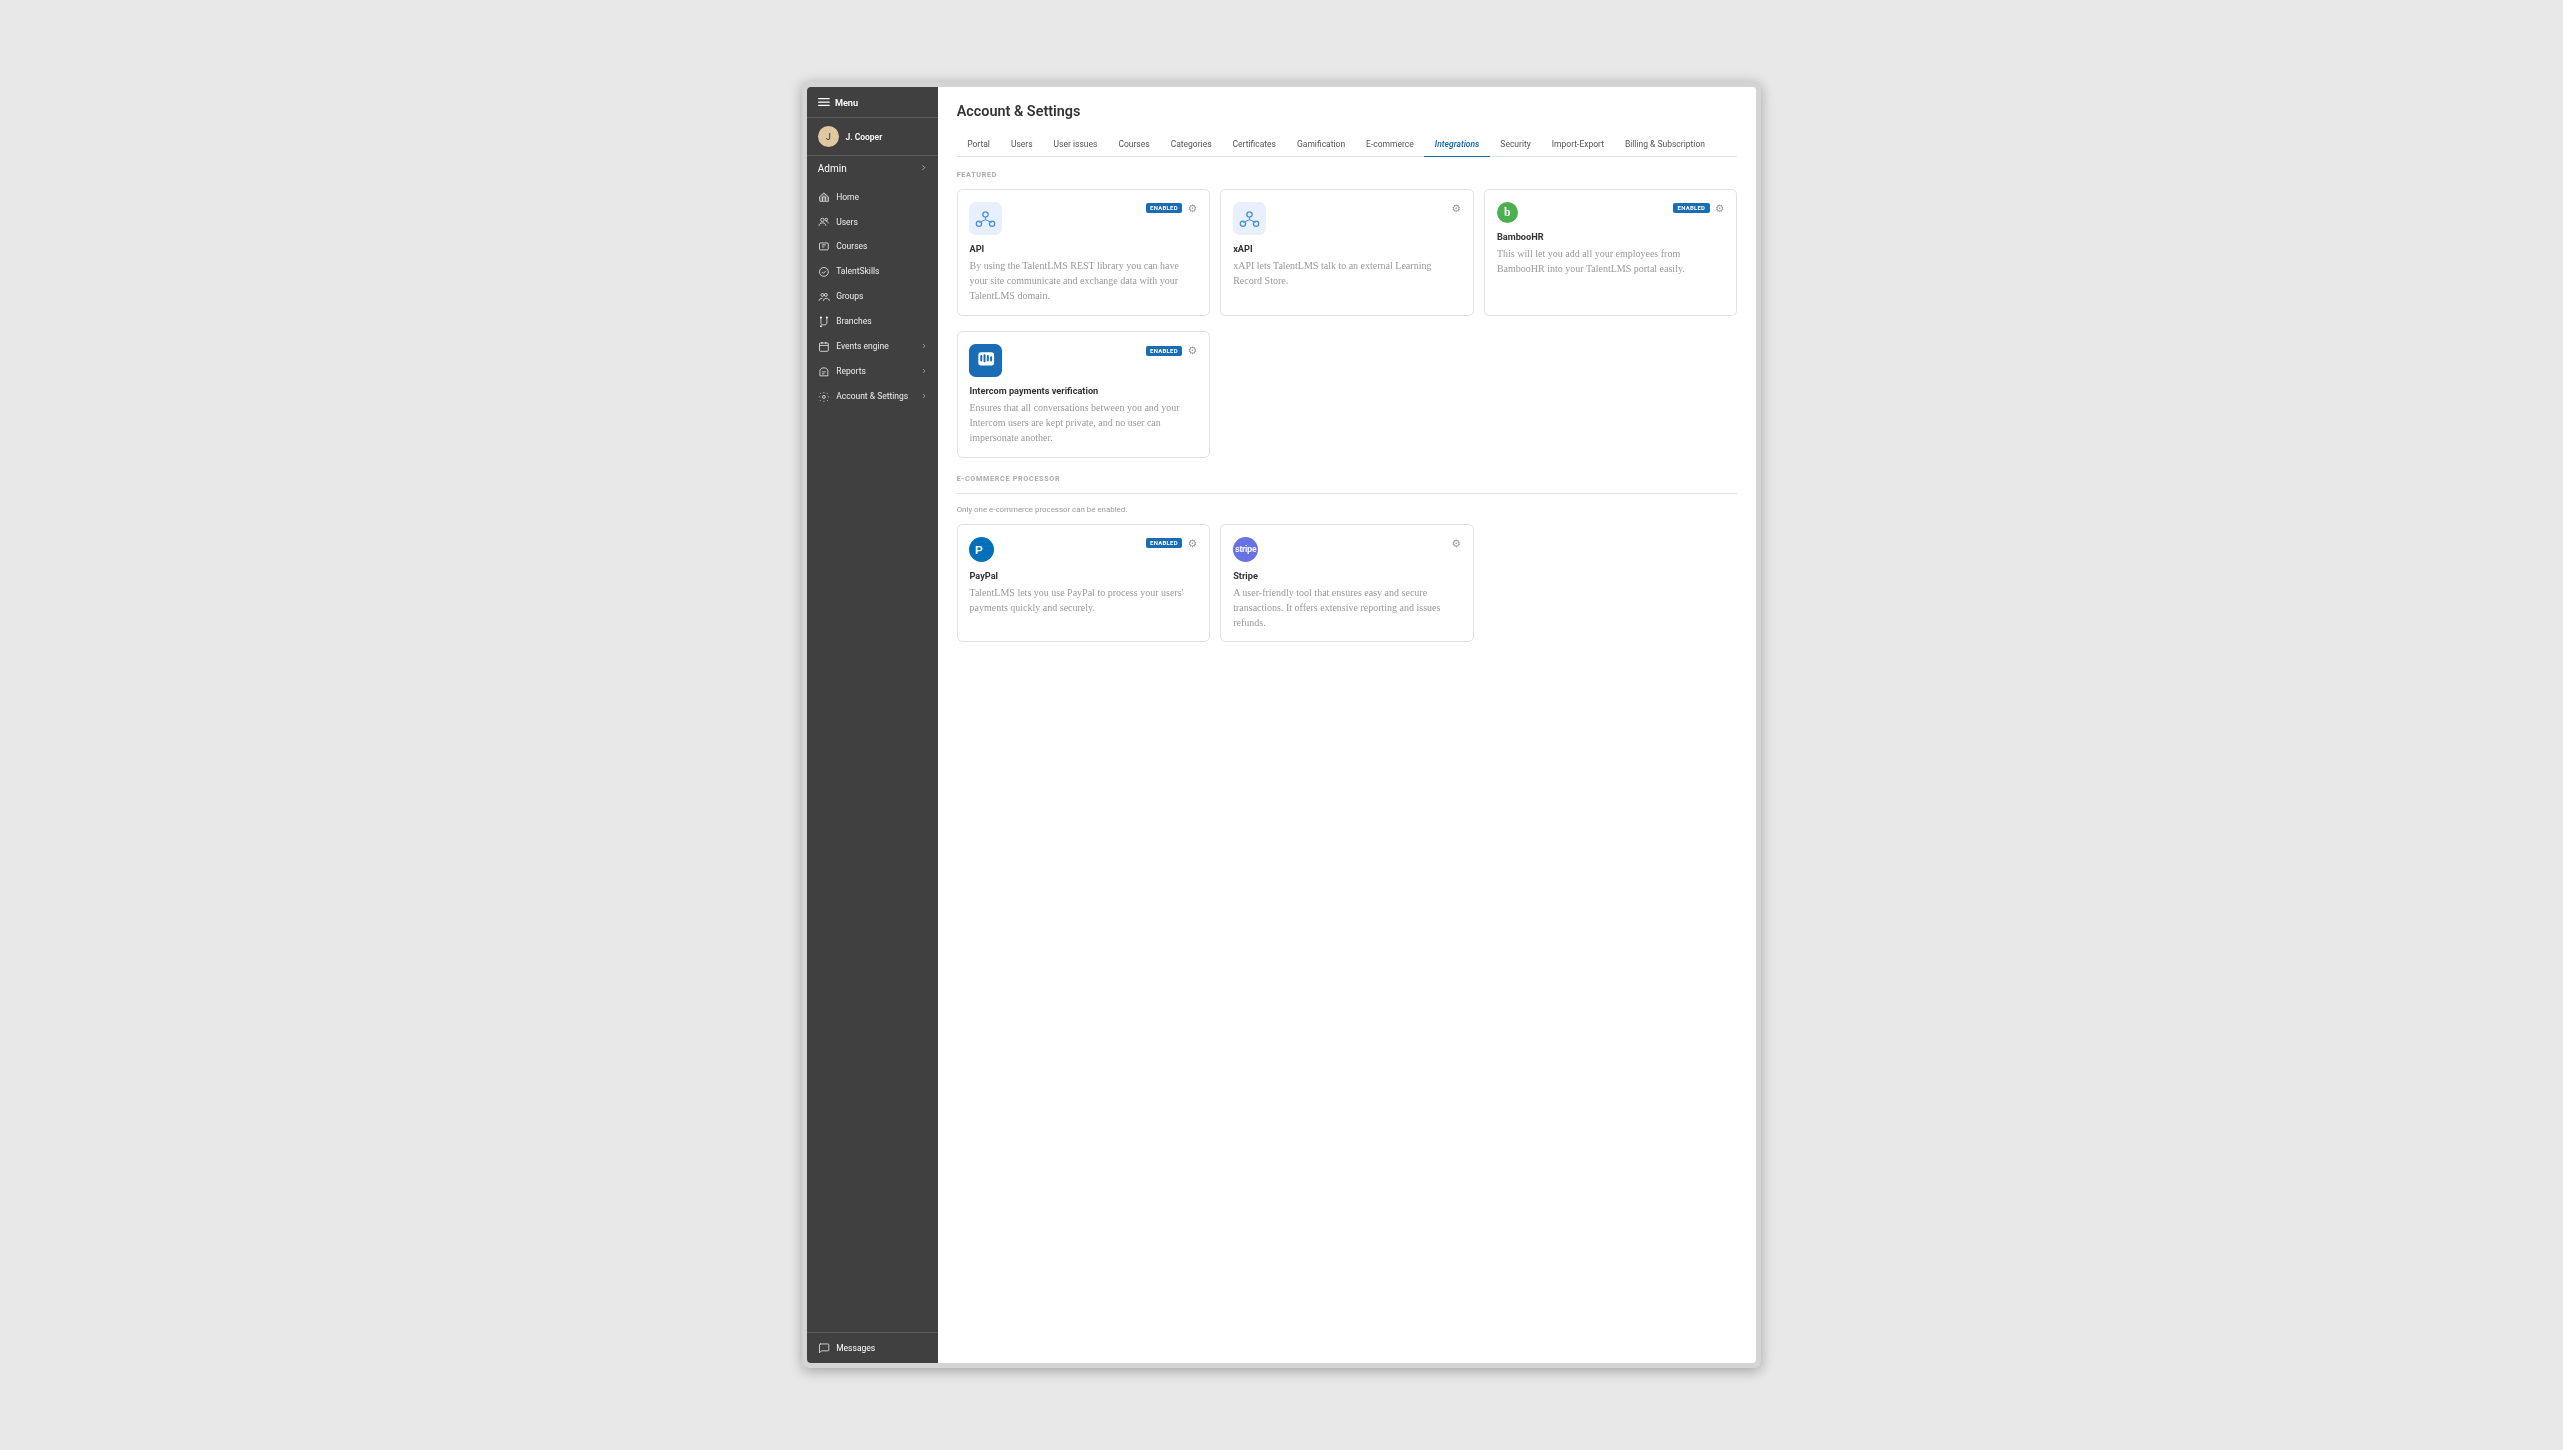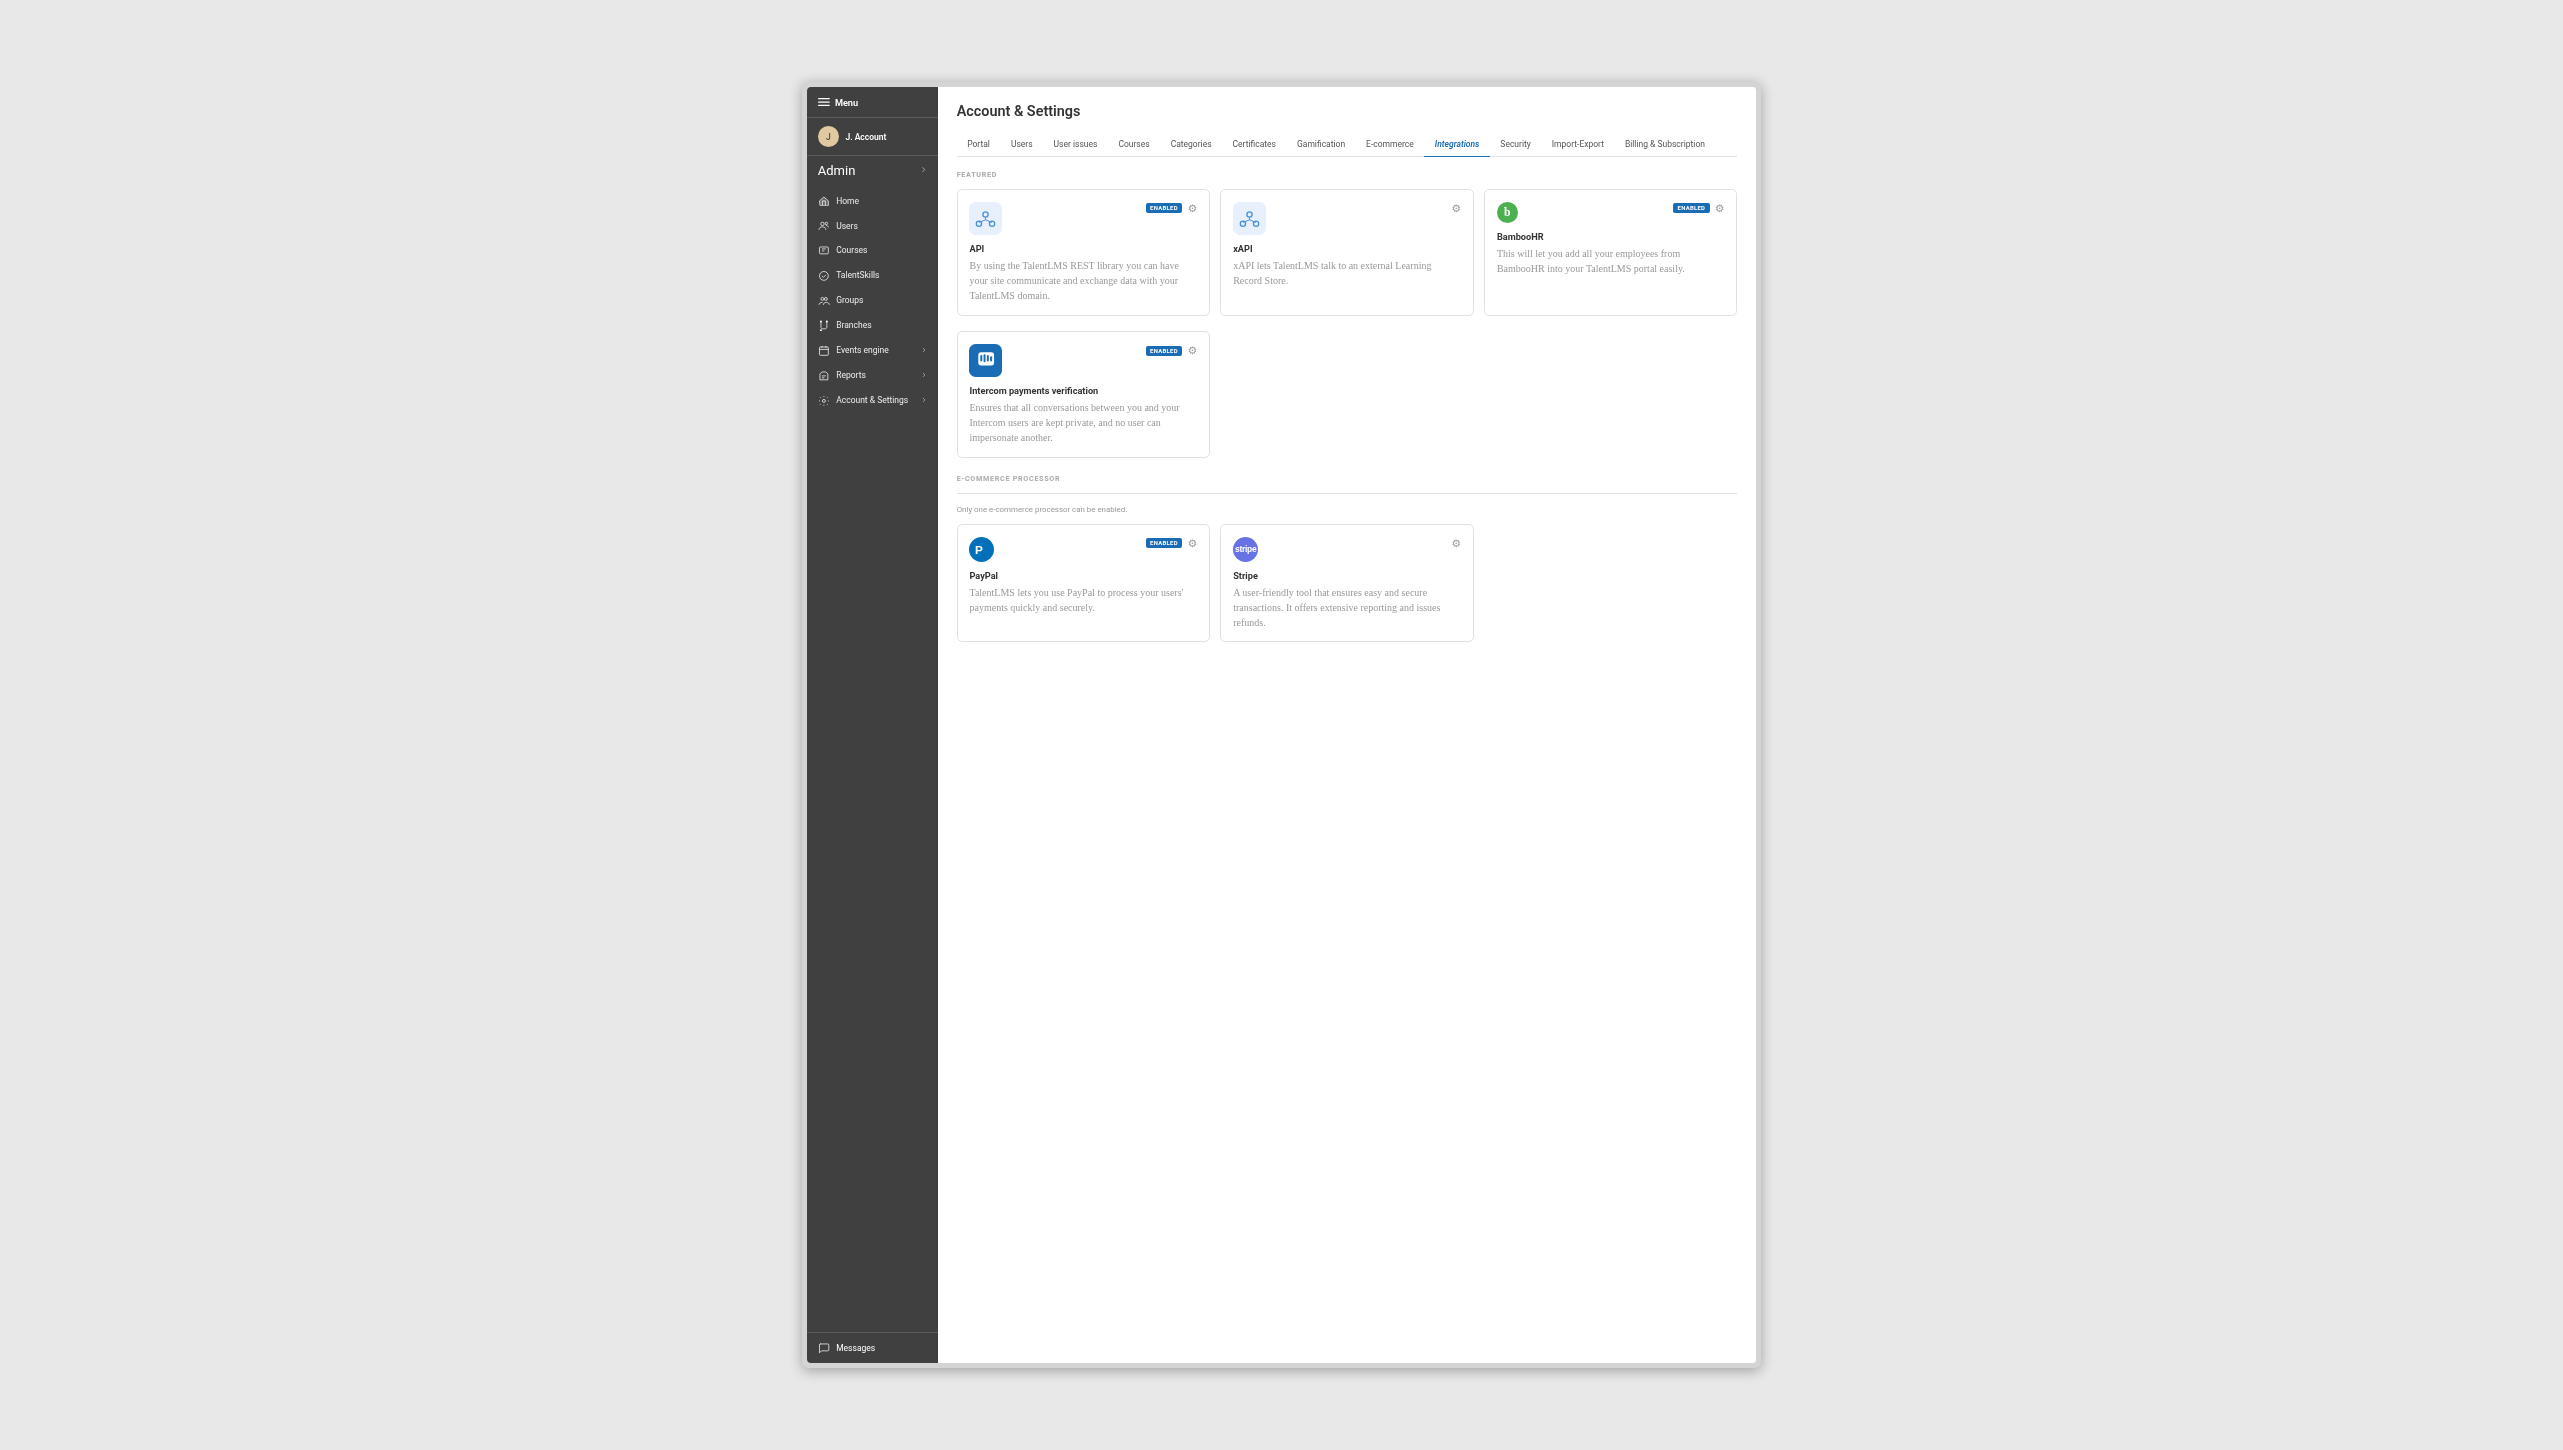--- a/index.html
+++ b/index.html
@@ -7,21 +7,21 @@
     .browser-chrome { background: #d4d4d4; border-radius: 6.6px; padding: 5.3px; width: 98vw; max-width: 959px; box-shadow: 0 2.6px 13px rgba(0,0,0,0.3); }
     .app-container { display: flex; height: 88vh; min-height: 394px; background: #fff; border-radius: 3.9px; overflow: hidden; }
 
     
     .sidebar { width: 131px; background: #404040; color: #fff; display: flex; flex-direction: column; flex-shrink: 0; }
     .sidebar-menu-btn { display: flex; align-items: center; gap: 5.3px; padding: 9.2px 10.5px; font-size: 9.2px; font-weight: 600; cursor: pointer; }
     .sidebar-menu-btn svg { width: 11.8px; height: 11.8px; fill: #fff; }
     .sidebar-user { display: flex; align-items: center; gap: 6.6px; padding: 7.9px 10.5px; border-top: 0.7px solid rgba(255,255,255,0.15); border-bottom: 0.7px solid rgba(255,255,255,0.15); }
     .user-avatar { width: 21px; height: 21px; border-radius: 50%; background: #ccc; overflow: hidden; display: flex; align-items: center; justify-content: center; font-size: 8.5px; font-weight: 600; color: #555; background: #e0c9a0; }
     .sidebar-user-name { font-size: 8.5px; font-weight: 600; }
-    .sidebar-admin { display: flex; align-items: center; justify-content: space-between; padding: 6.6px 10.5px; font-size: 13px; cursor: pointer; }
+    .sidebar-admin { display: flex; align-items: center; justify-content: space-between; padding: 6.6px 10.5px; font-size: 10px; cursor: pointer; }
     .sidebar-admin svg { width: 9.2px; height: 9.2px; fill: rgba(255,255,255,0.7); }
     .sidebar-nav { flex: 1; overflow-y: auto; padding: 3.9px 0; }
     .nav-item { display: flex; align-items: center; gap: 6.6px; padding: 6.6px 10.5px; font-size: 8.5px; cursor: pointer; color: rgba(255,255,255,0.9); transition: background 0.15s; }
     .nav-item svg { width: 11.8px; height: 11.8px; fill: rgba(255,255,255,0.85); flex-shrink: 0; }
     .nav-item-arrow { margin-left: auto; }
     .nav-item-arrow svg { width: 7.9px; height: 7.9px; }
     .sidebar-messages { display: flex; align-items: center; gap: 6.6px; padding: 9.2px 10.5px; font-size: 8.5px; border-top: 0.7px solid rgba(255,255,255,0.15); cursor: pointer; }
     .sidebar-messages svg { width: 11.8px; height: 11.8px; fill: rgba(255,255,255,0.85); }
 
     
@@ -80,21 +80,21 @@
       <div class="sidebar-menu-btn">
         <svg viewBox="0 0 24 24">
             <rect y="4" width="24" height="2.5" rx="1"></rect>
             <rect y="11" width="24" height="2.5" rx="1"></rect>
             <rect y="18" width="24" height="2.5" rx="1"></rect>
           </svg>
         <span>Menu</span>
       </div>
       <div class="sidebar-user">
         <div class="user-avatar">J</div>
-        <span class="sidebar-user-name">J. Account</span>
+        <span class="sidebar-user-name">J. Cooper</span>
       </div>
       <div class="sidebar-admin">
         <span>Admin</span>
         <svg viewBox="0 0 24 24">
             <path d="M9 6l6 6-6 6" stroke="rgba(255,255,255,0.7)" stroke-width="2" fill="none"></path>
           </svg>
       </div>
       <nav class="sidebar-nav">
 
         <div class="nav-item">

